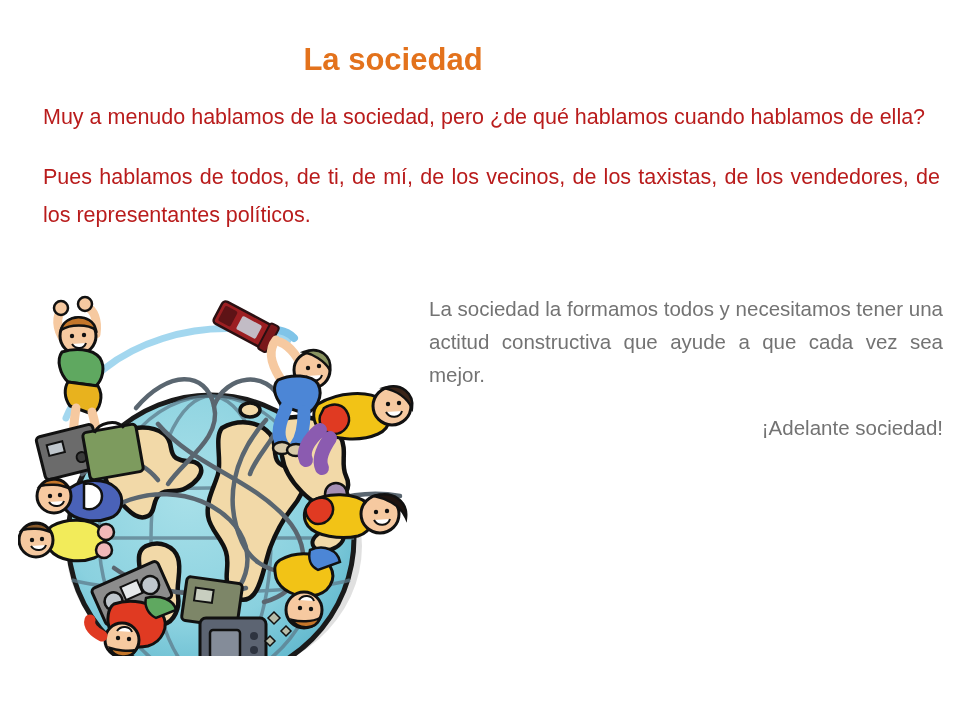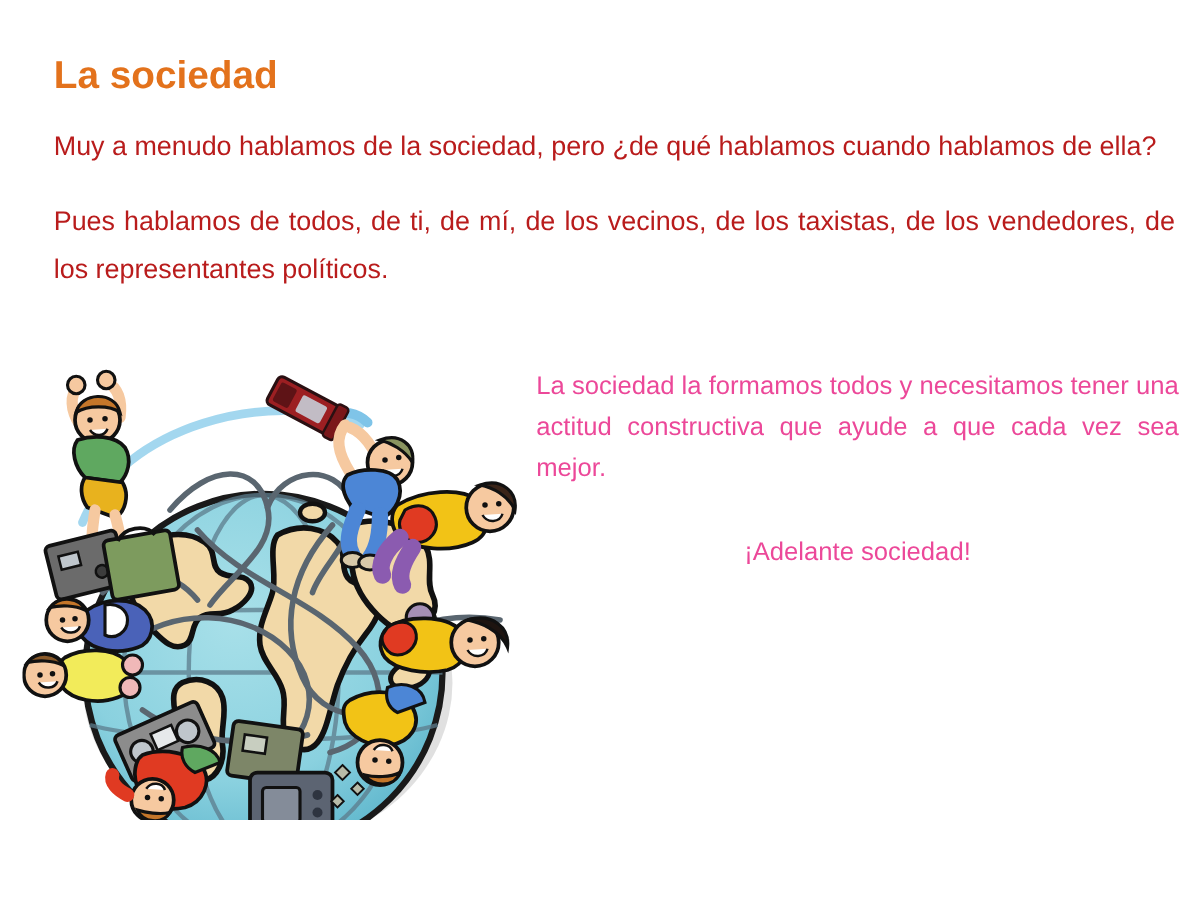--- a/index.html
+++ b/index.html
@@ -28,20 +28,21 @@
     position: absolute;
     left: 43px;
     top: 22px;
     width: 700px;
     font-size: 31px;
     font-weight: bold;
     color: #E3721C;
     letter-spacing: 0px;
     line-height: 1.1;
     white-space: nowrap;
+    text-align: center;
   }
 
   
   .body-block {
     position: absolute;
     left: 43px;
     top: 98px;
     width: 897px;
   }
   .para {
@@ -62,26 +63,26 @@
   .side-block {
     position: absolute;
     left: 429px;
     top: 292px;
     width: 514px;
   }
   .side-para {
     font-size: 20.5px;
     line-height: 33px;
     text-align: justify;
-    color: #ec4899;
+    color: #737373;
     margin: 0;
   }
   .side-para.exclaim {
-    margin-top: 34px;
-    text-align: center;
+    margin-top: 20px;
+    text-align: right;
   }
 
   
   .illustration {
     position: absolute;
     left: 18px;
     top: 288px;
     width: 404px;
     height: 368px;
   }

